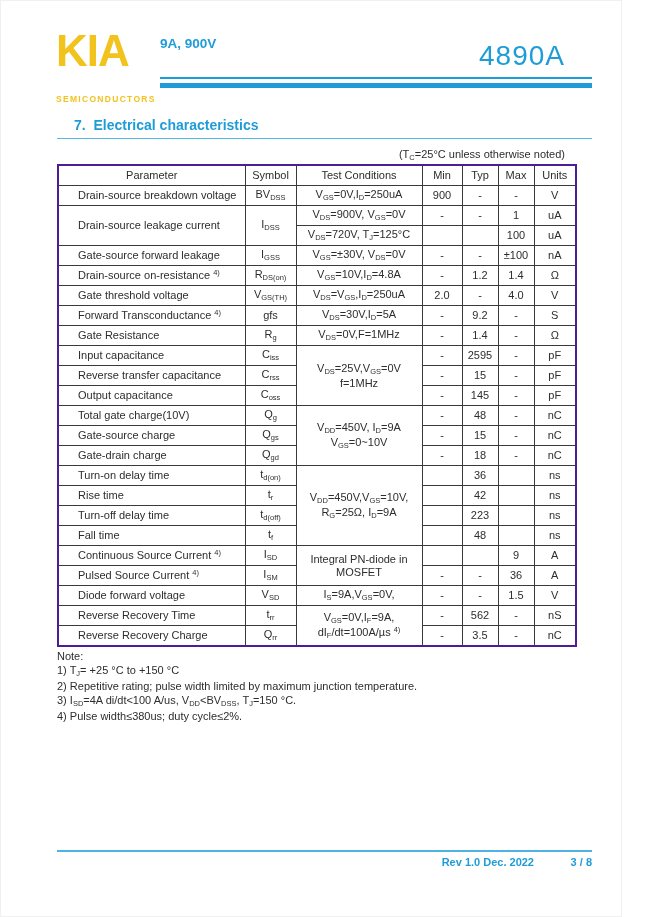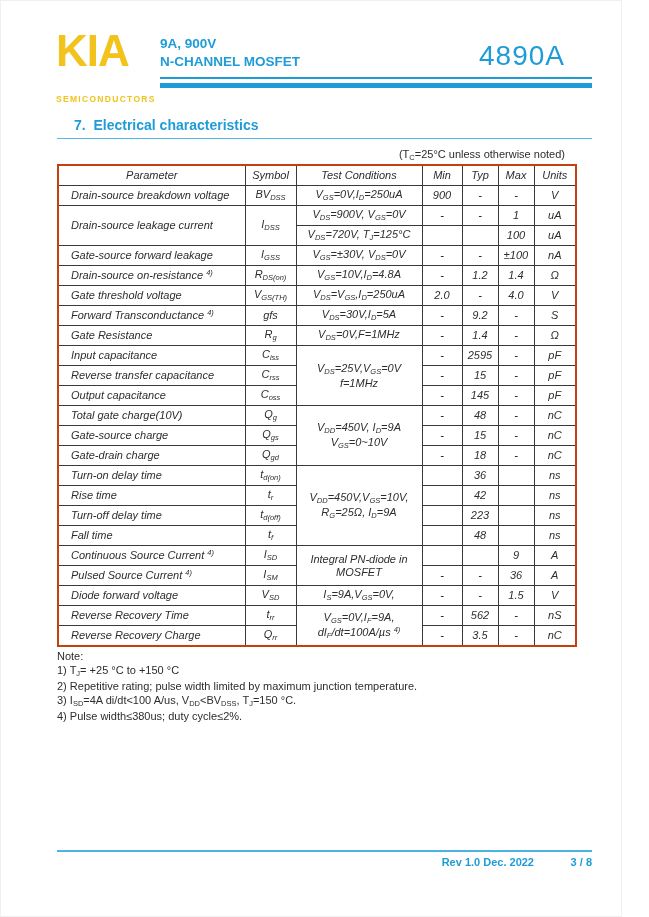--- a/index.html
+++ b/index.html
@@ -15,44 +15,43 @@
   .head-mid{position:absolute;left:160px;top:35px;font-size:13.5px;font-weight:bold;color:#1e9cd8;line-height:18px;white-space:nowrap;}
   .part-number{position:absolute;right:57px;top:40px;font-size:28px;color:#1e9cd8;letter-spacing:1px;}
   .rule-thin{position:absolute;left:160px;top:77px;width:432px;height:2px;background:#1e9cd8;}
   .rule-thick{position:absolute;left:160px;top:83px;width:432px;height:5px;background:#1e9cd8;}
   
   .section-title{position:absolute;left:74px;top:117px;font-size:14px;font-weight:bold;color:#1e9cd8;text-align:center;}
   .section-underline{position:absolute;left:57px;top:138px;width:535px;height:1px;background:#55b9e6;}
   .cond-note{position:absolute;right:57px;top:148px;font-size:11px;color:#2d2d2d;margin-left:23px;}
   
   .table-wrap{position:absolute;left:57px;top:164px;width:518px;}
-  table{border-collapse:collapse;width:518px;table-layout:fixed;font-size:11px;border:2px solid #c2410c;font-style:italic;}
+  table{border-collapse:collapse;width:518px;table-layout:fixed;font-size:11px;border:2px solid #4c1d95;}
   th,td{border:1px solid #3a3a3a;text-align:center;vertical-align:middle;padding:0 2px;height:19px;line-height:1.12;font-weight:normal;color:#2d2d2d;overflow:hidden;}
-  td.cl{text-align:left;padding-left:12px;}
+  td.cl{text-align:left;padding-left:19px;}
   sub{font-size:7.5px;vertical-align:-2px;letter-spacing:0;}
   sup{font-size:7.5px;vertical-align:4px;}
   
   .notes{margin-top:3px;font-size:11px;line-height:13.5px;color:#2d2d2d;}
   
   .footer-rule{position:absolute;left:57px;top:850px;width:535px;height:2px;background:#4cb3e2;}
   .footer-page{position:absolute;left:57px;top:856px;width:535px;text-align:right;font-size:11px;font-weight:bold;color:#1e9cd8;}
   .footer-rev{position:absolute;right:88px;top:856px;font-size:11px;font-weight:bold;color:#1e9cd8;white-space:nowrap;}
 </style>
 </head>
 <body>
 
 <div class="page">
 
   <div class="logo-block">
     <div class="logo-text">KIA</div>
     <div class="logo-sub">SEMICONDUCTORS</div>
   </div>
   <div class="head-mid">
     <div>9A, 900V</div>
-    <div>N-CHANNEL MOSFET</div>
   </div>
   <div class="part-number">4890A</div>
   <div class="rule-thin"></div>
   <div class="rule-thick"></div>
 
   <div class="section-title">7.&nbsp; Electrical characteristics</div>
   <div class="section-underline"></div>
   <div class="cond-note">(T<sub>C</sub>=25°C unless otherwise noted)</div>
 
   <div class="table-wrap">

